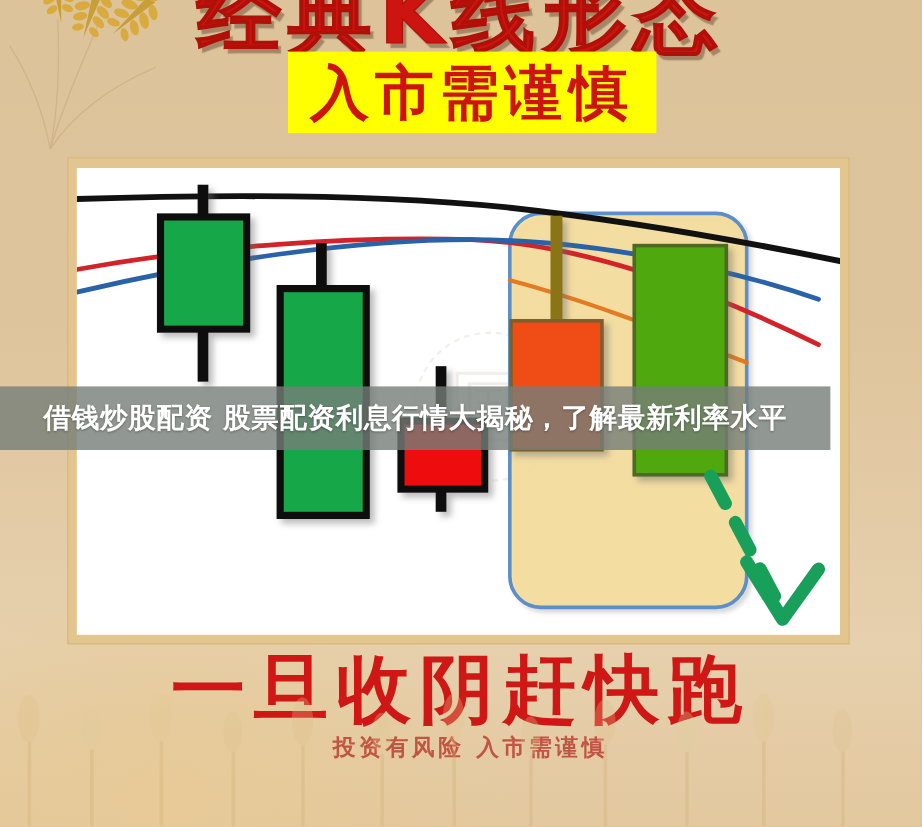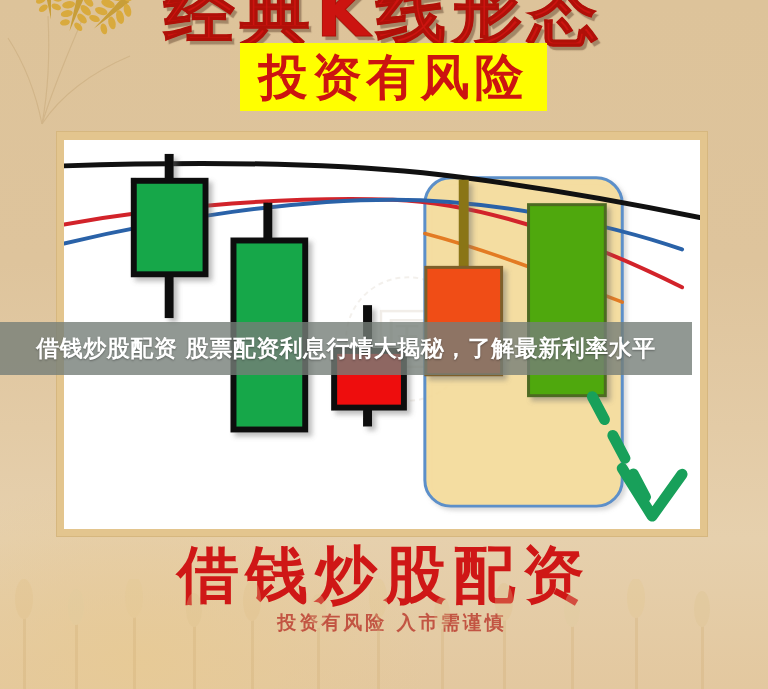--- a/index.html
+++ b/index.html
@@ -126,21 +126,21 @@
           <ellipse cx="-3" cy="22" rx="5" ry="3" transform="rotate(-28 -3 22)"></ellipse>
           <ellipse cx="10" cy="22" rx="5" ry="3" transform="rotate(28 10 22)"></ellipse>
         </g>
       </g>
     </g>
   </svg>
 
   <div class="headline">经典K线形态</div>
 
   <div class="subhead-wrap">
-    <div class="subhead">投资有风险</div>
+    <div class="subhead">入市需谨慎</div>
   </div>
 
   <div class="chart-frame">
     <div class="chart-inner">
 
       <svg class="chart-svg" viewBox="0 0 638 391" preserveAspectRatio="none">
 
         <defs>
           <filter id="softshadow" x="-30%" y="-30%" width="170%" height="170%">
             <feDropShadow dx="4" dy="4" stdDeviation="2.5" flood-color="#6a6a6a" flood-opacity=".45"></feDropShadow>
@@ -194,21 +194,21 @@
 
         <g>
           <path d="M530 258 L585 362" fill="none" stroke="#18a05a" stroke-width="11" stroke-linecap="round" stroke-dasharray="26 18"></path>
           <path d="M560 330 L590 378 L620 336" fill="none" stroke="#18a05a" stroke-width="11" stroke-linecap="round" stroke-linejoin="round"></path>
         </g>
 
       </svg>
     </div>
   </div>
 
-  <div class="footer-text">借钱炒股配资</div>
+  <div class="footer-text">一旦收阴赶快跑</div>
   <div class="disclaimer">投资有风险  入市需谨慎</div>
 
   <svg class="wheat-bottom" viewBox="0 0 768 110" preserveAspectRatio="none">
     <g fill="#d9b87e" opacity=".55">
       <g transform="translate(18,4)">
         <rect x="5" y="30" width="3" height="80" fill="#cfae76"></rect>
         <ellipse cx="6" cy="16" rx="9" ry="20" fill="#e0c089"></ellipse>
       </g>
       <g transform="translate(70,14)">
         <rect x="5" y="26" width="3" height="74" fill="#cfae76"></rect>

